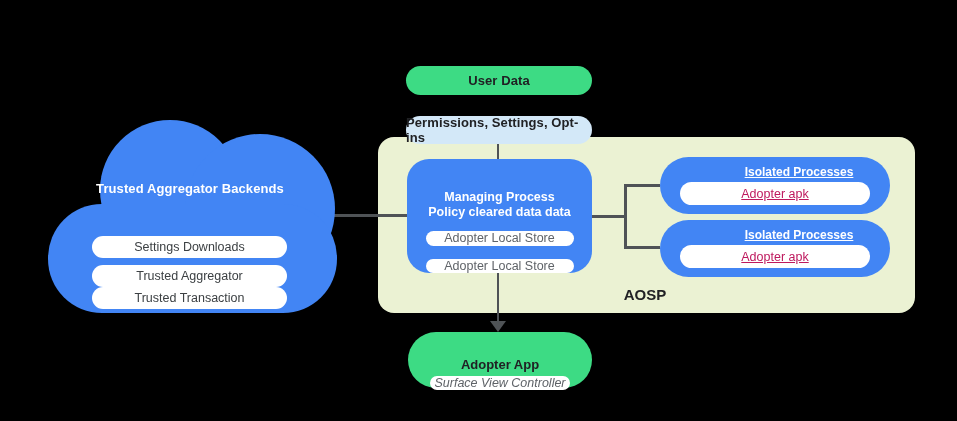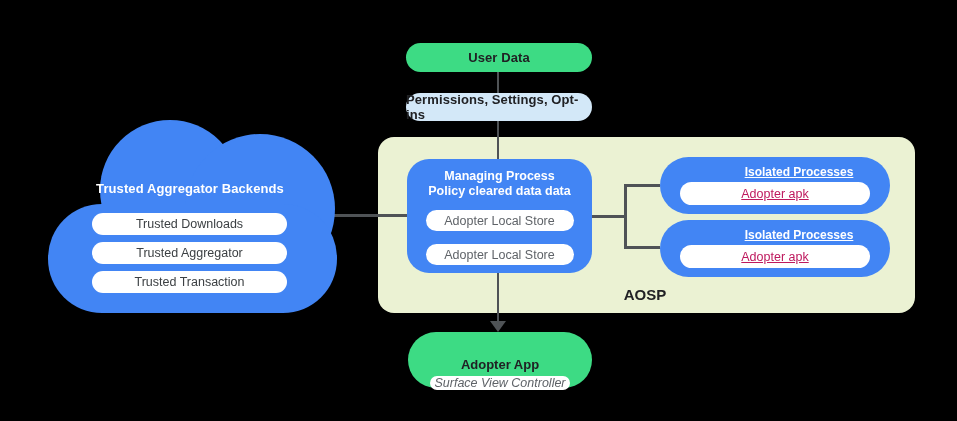--- a/index.html
+++ b/index.html
@@ -5,21 +5,21 @@
   :root{
     --blue:#4285f4; --green:#3ddb84; --light-blue:#d3e8f8; --aosp-background:#ebf2d3;
     --connector:#4f5356; --dark-text:#202124; --muted-text:#5f6368; --white:#ffffff;
   }
   *{margin:0;padding:0;box-sizing:border-box;}
   html,body{background:#000;}
   body{font-family:"Liberation Sans","DejaVu Sans",sans-serif;}
   .canvas{position:relative;width:957px;height:421px;background:#000;overflow:hidden;}
 
   .abs{position:absolute;}
-  .pill{display:flex;align-items:center;justify-content:center;}
+  .pill{display:flex;align-items:center;justify-content:center;margin-top:23px;}
 
   
   .line{position:absolute;background:var(--connector);}
   .arrowhead{position:absolute;width:0;height:0;
     border-left:8.5px solid transparent;border-right:8.5px solid transparent;
     border-top:11px solid var(--connector);}
 
   
   .capsule-green{background:var(--green);border-radius:15px;}
   .capsule-lightblue{background:var(--light-blue);border-radius:14px;}
@@ -38,21 +38,21 @@
   .cloud-bump-a{left:100px;top:120px;width:140px;height:140px;}
   .cloud-bump-b{left:185px;top:134px;width:150px;height:150px;}
   .cloud-title{position:absolute;left:58px;top:181px;width:264px;text-align:center;
     font-size:13px;font-weight:bold;color:var(--white);letter-spacing:.1px;}
   .cloud-pill{position:absolute;left:92px;width:195px;height:22px;background:var(--white);
     border-radius:11px;font-size:12.5px;color:#3c4043;}
 
   
   .managing{position:absolute;left:407px;top:159px;width:185px;height:114px;
     background:var(--blue);border-radius:22px;display:flex;flex-direction:column;
-    align-items:center;padding-top:10px;}
+    align-items:center;padding-top:31px;}
   .managing-title{font-size:12.5px;line-height:15px;font-weight:bold;color:var(--white);
     text-align:center;}
   .store-pill{width:148px;height:21px;background:var(--white);border-radius:10.5px;
     font-size:12.5px;color:var(--muted-text);}
   .store-pill.first{margin-top:11px;}
   .store-pill.second{margin-top:13px;}
 
   
   .iso{position:absolute;left:660px;width:230px;height:57px;background:var(--blue);
     border-radius:28.5px;display:flex;flex-direction:column;align-items:center;padding-top:8px;}
@@ -91,26 +91,26 @@
 
   <div class="abs pill capsule-lightblue" style="left:406px;top:93px;width:186px;height:28px;">
     <span class="cap-label">Permissions,  Settings, Opt-ins</span>
   </div>
 
   <div class="cloud-part round cloud-bump-a"></div>
   <div class="cloud-part round cloud-bump-b"></div>
   <div class="cloud-part cloud-base"></div>
   <div class="cloud-title">Trusted Aggregator Backends</div>
   <div class="cloud-pill pill" style="top:213px;">
-    <span>Trusted Downloads</span>
+    <span>Settings Downloads</span>
   </div>
   <div class="cloud-pill pill" style="top:242px;">
     <span>Trusted Aggregator</span>
   </div>
-  <div class="cloud-pill pill" style="top:271px;">
+  <div class="cloud-pill pill" style="top:264px;">
     <span>Trusted Transaction</span>
   </div>
 
   <div class="managing">
     <div class="managing-title">
       <div>Managing Process</div>
       <div>Policy cleared data data</div>
     </div>
     <div class="store-pill pill first">
       <span>Adopter Local Store</span>

